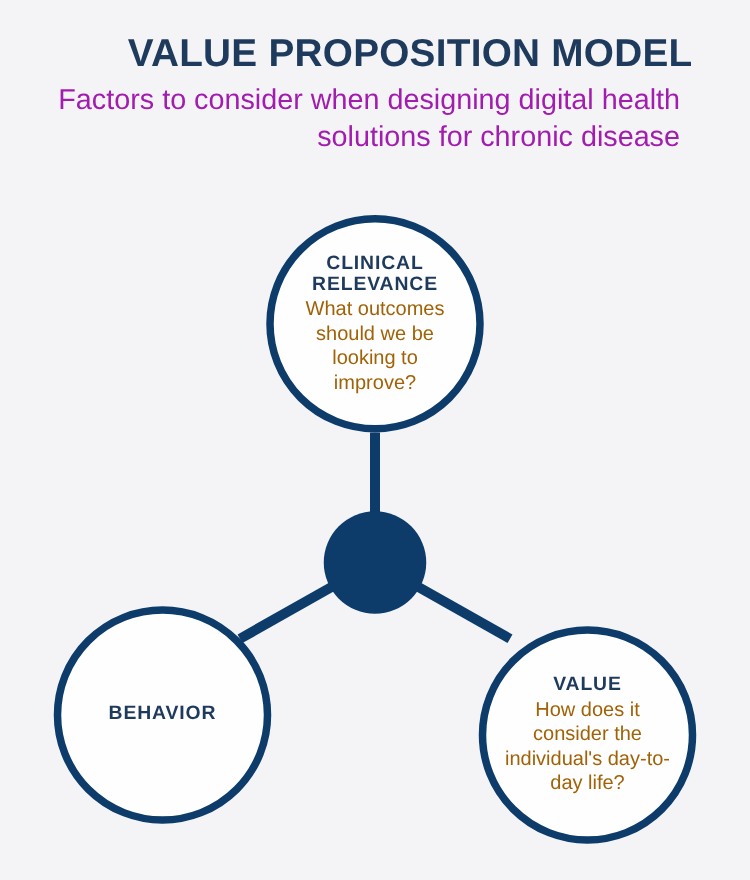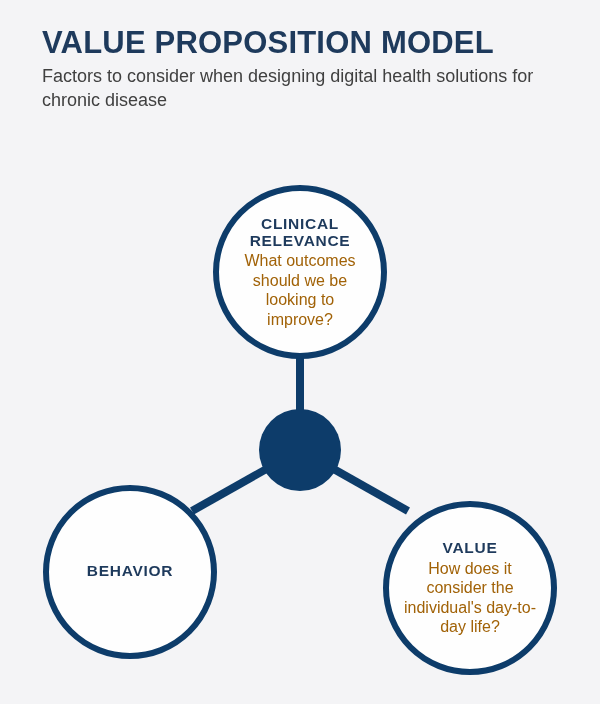--- a/index.html
+++ b/index.html
@@ -19,37 +19,38 @@
   #infographic {
     position: absolute;
     inset: 0;
     width: 600px;
     height: 704px;
   }
 
   
   .header {
     position: absolute;
-    left: 42px;
+    left: 24px;
     top: 26px;
     width: 530px;
+    text-align: right;
   }
   .title {
     font-size: 31px;
     font-weight: bold;
     letter-spacing: 0.2px;
     color: #1e3a5c;
     line-height: 1.08;
     margin: 0;
     white-space: nowrap;
   }
   .subtitle {
-    font-size: 18px;
+    font-size: 23px;
     font-weight: normal;
-    color: #404040;
+    color: #a21caf;
     line-height: 1.28;
     margin: 6px 0 0 0;
     max-width: 520px;
   }
 
   
   .diagram {
     position: absolute;
     left: 0;
     top: 0;
@@ -86,21 +87,21 @@
     flex-direction: column;
     align-items: center;
     justify-content: center;
     text-align: center;
     padding: 0 14px;
   }
   .node-top {
     width: 174px;
     height: 174px;
     left: 213px;
-    top: 185px;
+    top: 172px;
   }
   .node-left {
     width: 174px;
     height: 174px;
     left: 43px;
     top: 485px;
   }
   .node-right {
     width: 174px;
     height: 174px;

